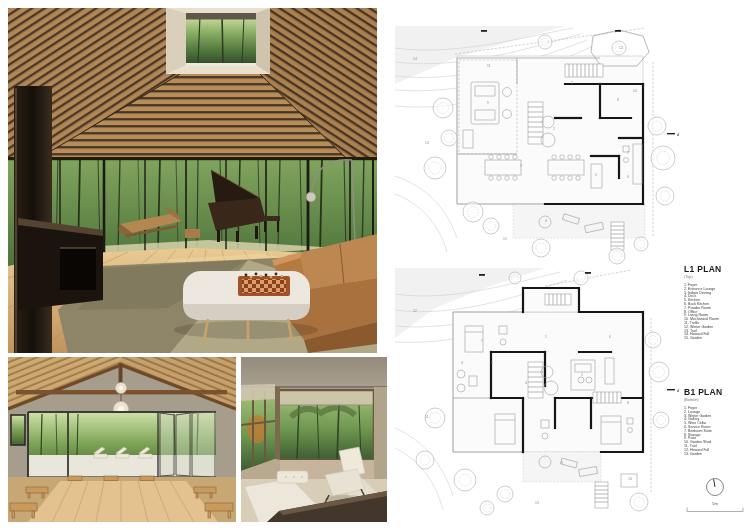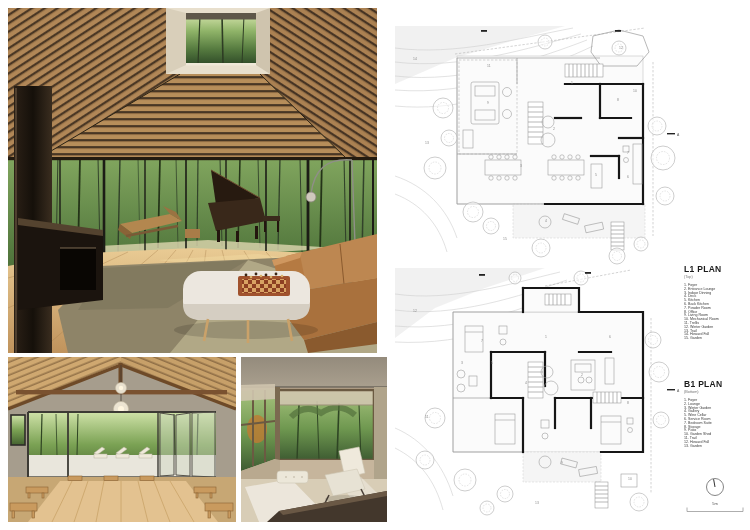--- a/index.html
+++ b/index.html
@@ -683,21 +683,21 @@
         <div class="item">9. Living Room</div>
         <div class="item">10. Mechanical Room</div>
         <div class="item">11. Trellis</div>
         <div class="item">12. Winter Garden</div>
         <div class="item">13. Trail</div>
         <div class="item">14. Howard Fall</div>
         <div class="item">15. Garden</div>
       </div>
   </div>
 
-  <div class="legend" style="top:379px;">
+  <div class="legend" style="top:387px;">
     <h3>B1 PLAN</h3>
     <div class="sub">(Bottom)</div>
     <div>
         <div class="item">1. Foyer</div>
         <div class="item">2. Lounge</div>
         <div class="item">3. Winter Garden</div>
         <div class="item">4. Gallery</div>
         <div class="item">5. Wine Cellar</div>
         <div class="item">6. Service Room</div>
         <div class="item">7. Bedroom Suite</div>

